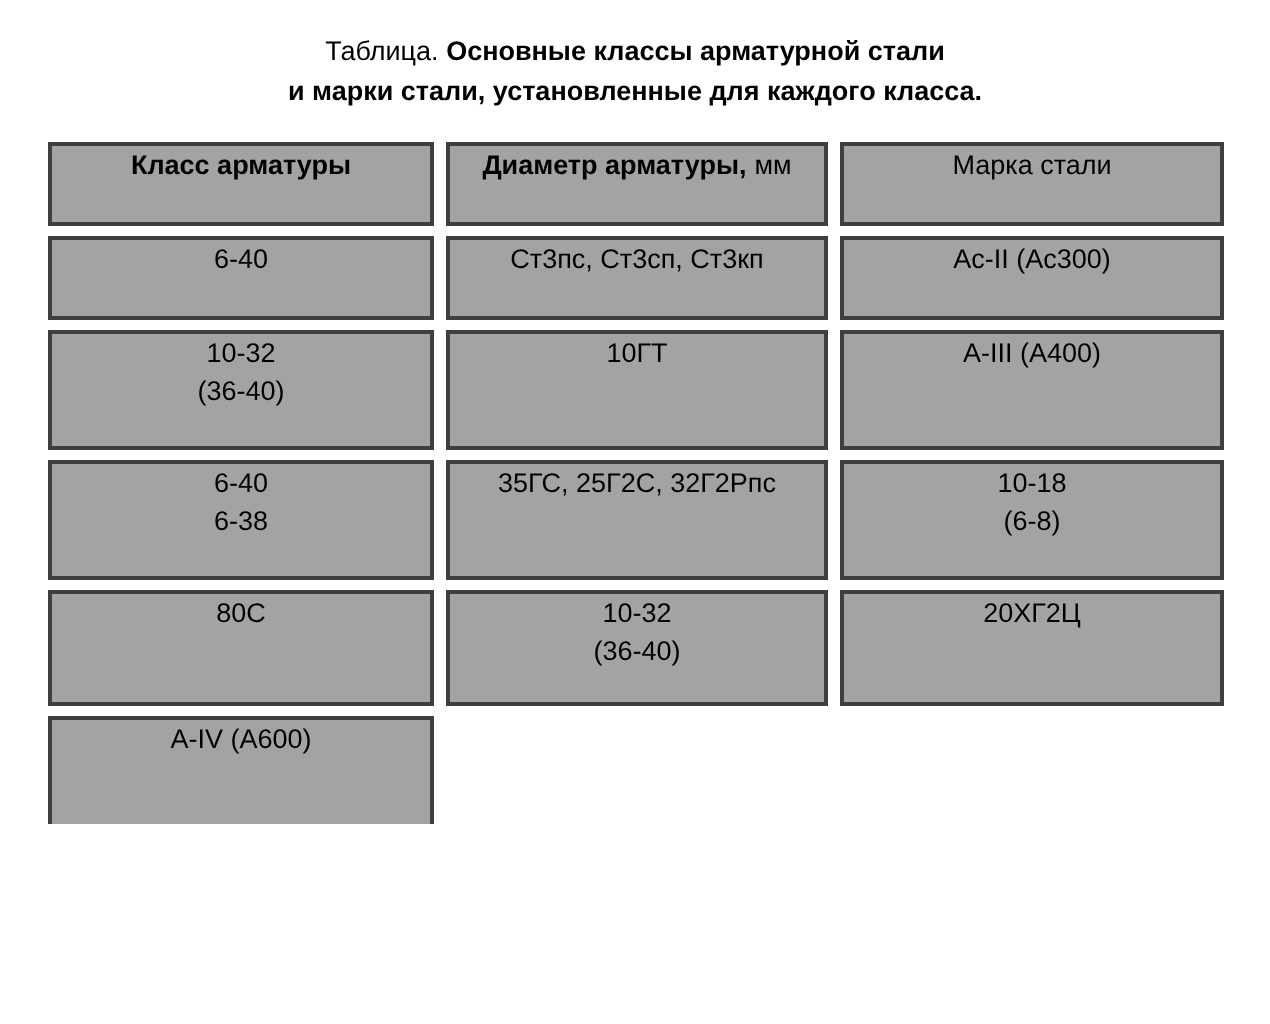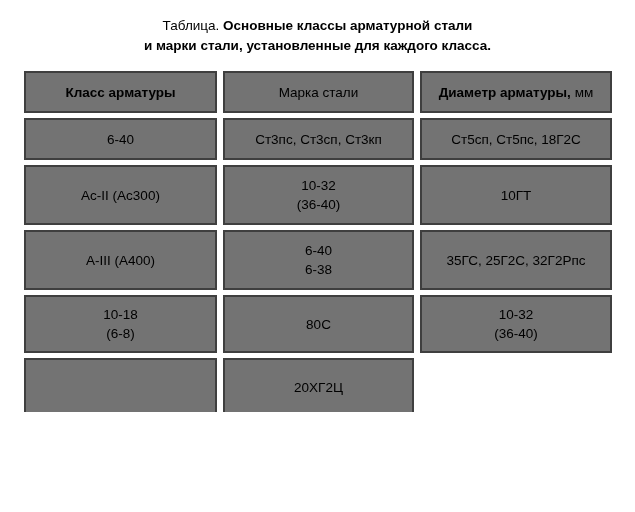--- a/index.html
+++ b/index.html
@@ -28,25 +28,25 @@
   .steel-table {
     position: absolute;
     left: 24px; top: 71px;
     display: grid;
     grid-template-columns: 193px 191px 192px;
     grid-template-rows: 42px 42px 60px 60px 58px 58px 61px;
     gap: 5px 6px;
   }
   .cell {
     border: 2px solid #3f3f3f;
-    background: #737373;
+    background: #a3a3a3;
     display: flex;
     flex-direction: column;
     align-items: center;
-    justify-content: center;
+    justify-content: flex-start;
     text-align: center;
     font-size: 13.5px;
     line-height: 19px;
     box-sizing: border-box;
   }
   .cell.head { font-weight: 700; }
   .cell.head.regular-head { font-weight: 400; }
   .unit { font-weight: 400; margin-left: 4px; }
   .span-rows { grid-row: 6 / 8; grid-column: 1; }
 </style>
@@ -61,39 +61,36 @@
       <span class="bold">Основные классы арматурной стали</span>
     </div>
     <div class="bold">и марки стали, установленные для каждого класса.</div>
   </div>
 
   <div class="steel-table">
 
     <div class="cell head">
       <div>Класс арматуры</div>
     </div>
-    <div class="cell head regular-head">
-      <div>Марка стали</div>
-    </div>
     <div class="cell head">
       <div>
         <span class="bold">Диаметр арматуры,</span><span class="unit">мм</span>
       </div>
+    </div>
+    <div class="cell head regular-head">
+      <div>Марка стали</div>
     </div>
 
     <div class="cell">
       <div>6-40</div>
     </div>
     <div class="cell">
       <div>Ст3пс, Ст3сп, Ст3кп</div>
     </div>
 
-    <div class="cell">
-      <div>Ст5сп, Ст5пс, 18Г2С</div>
-    </div>
 
     <div class="cell">
       <div>Ас-II (Ас300)</div>
     </div>
     <div class="cell">
       <div>10-32</div>
       <div>(36-40)</div>
     </div>
     <div class="cell">
       <div>10ГТ</div>

